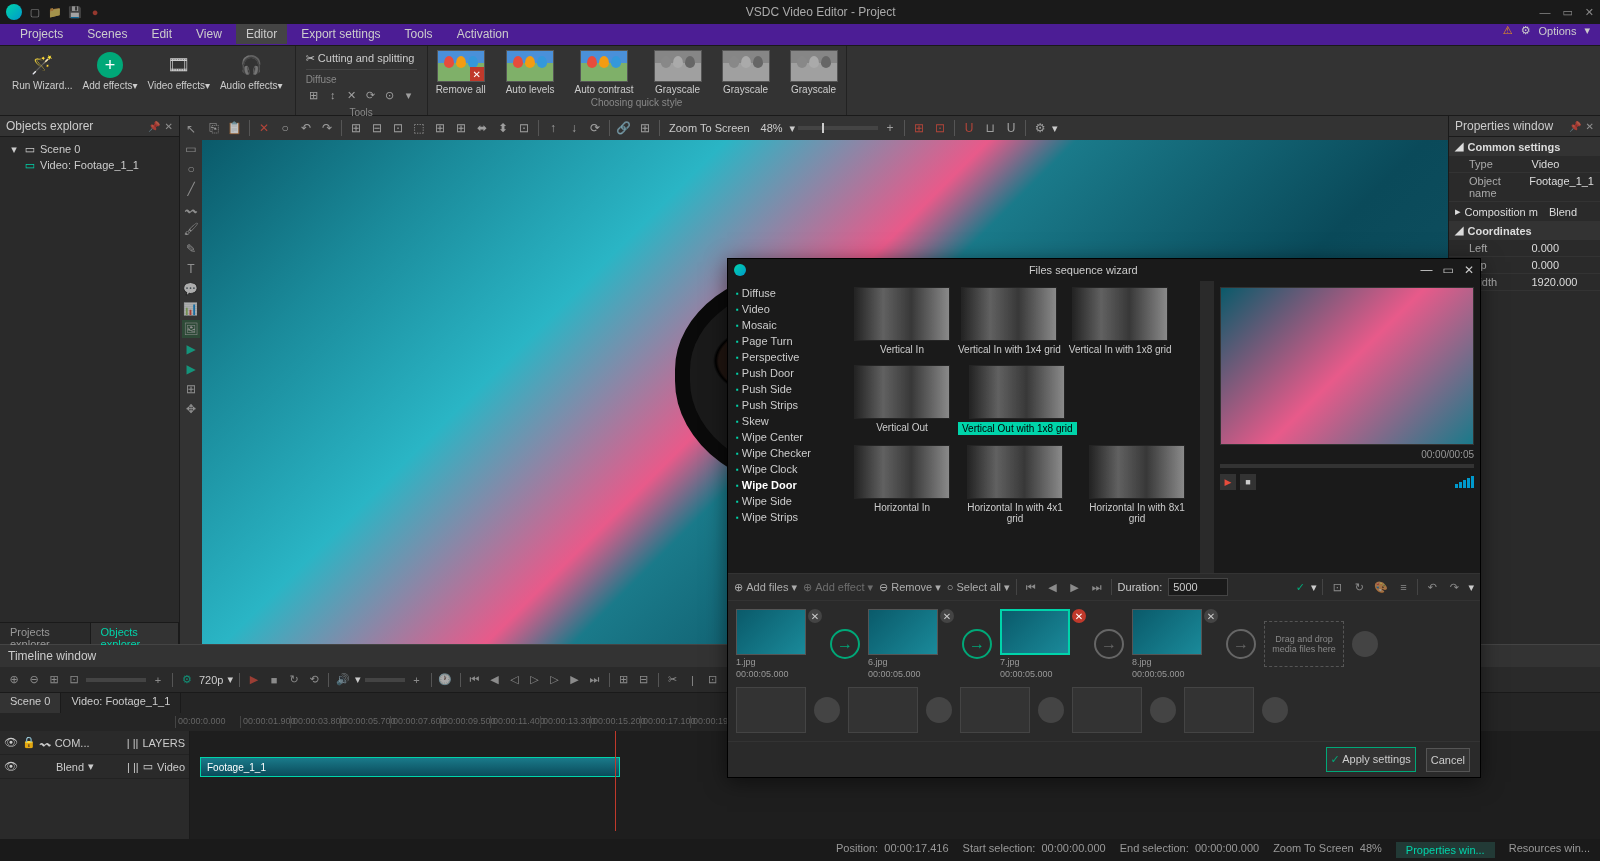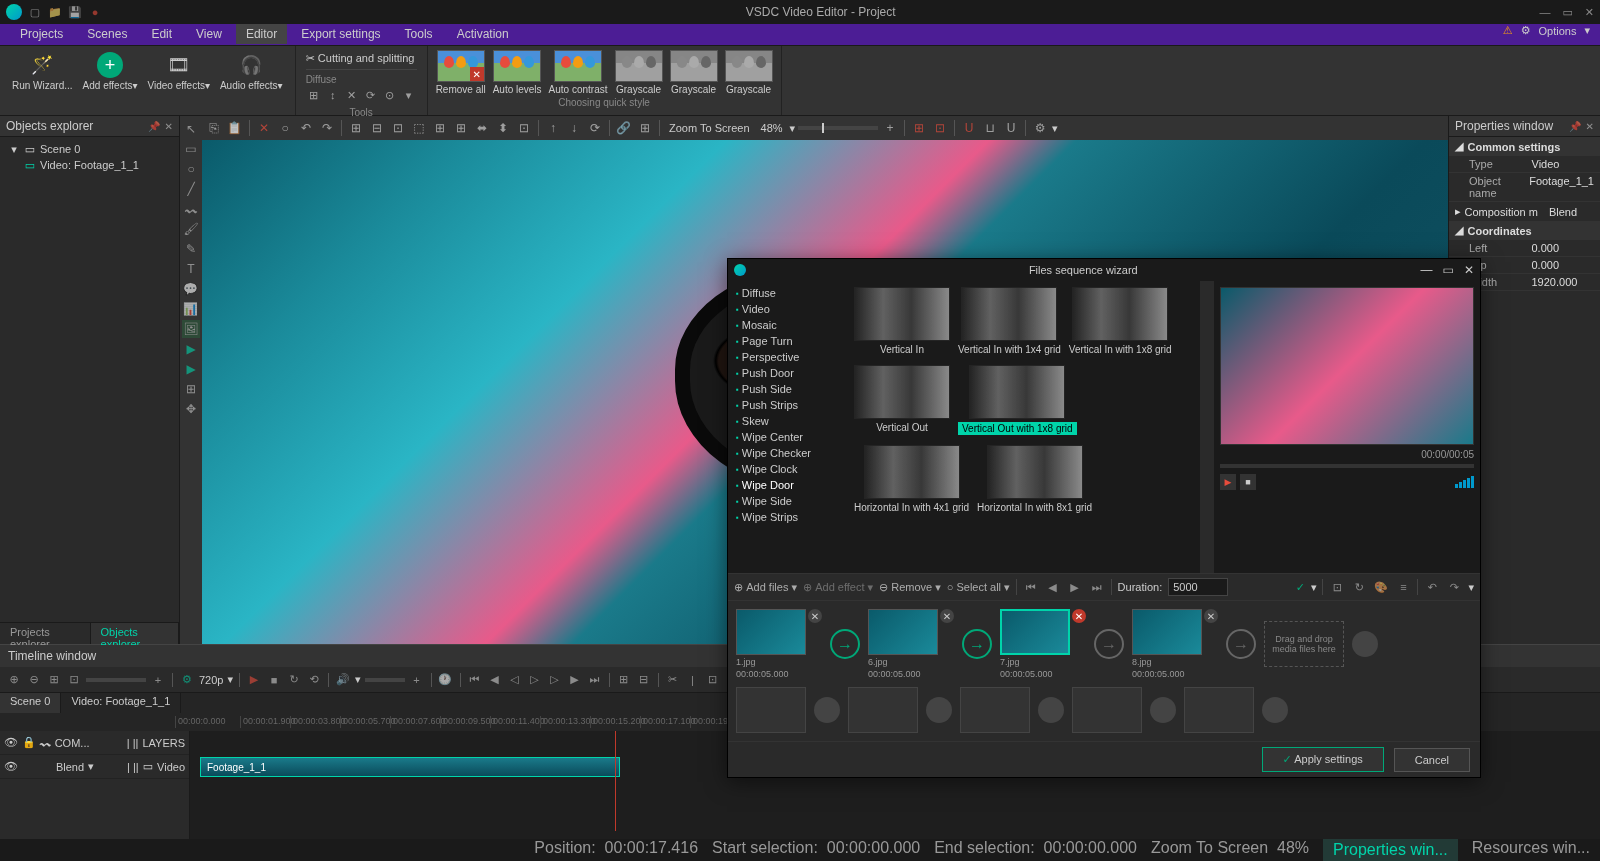--- a/index.html
+++ b/index.html
@@ -18,21 +18,21 @@
 .ribbon-group{display:flex;flex-direction:column;align-items:center;padding:4px 8px;border-right:1px solid #222}
 .ribbon-buttons{display:flex;gap:2px;flex:1;align-items:flex-start}
 .ribbon-btn{display:flex;flex-direction:column;align-items:center;padding:2px 4px;cursor:pointer;gap:2px;min-width:38px}
 .ribbon-icon{width:26px;height:26px;display:flex;align-items:center;justify-content:center;font-size:18px}
 .ribbon-icon.green{background:#00a878;border-radius:50%;color:#fff}
 .ribbon-lbl{font-size:10px;color:#ccc;text-align:center;line-height:11px}
 .ribbon-caption{font-size:10px;color:#888;padding-top:2px}
 .editing-sec{display:flex;flex-direction:column;gap:2px;padding:2px}
 .editing-row{display:flex;gap:3px}
 .mini-icon{width:16px;height:16px;opacity:.7;display:flex;align-items:center;justify-content:center;cursor:pointer}
-.style-thumbs{display:flex;gap:7px}
+.style-thumbs{display:flex;gap:20px}
 .style-thumb{display:flex;flex-direction:column;align-items:center;gap:2px}
 .style-img{width:48px;height:32px;background:linear-gradient(180deg,#4a90d9 40%,#7fb069 40%);border:1px solid #555;position:relative}
 .style-img.gray{filter:grayscale(1)}
 .style-img.x::after{content:"✕";position:absolute;right:0;bottom:0;background:#c0392b;color:#fff;font-size:10px;width:14px;height:14px;display:flex;align-items:center;justify-content:center}
 .balloon{position:absolute;width:10px;height:12px;border-radius:50% 50% 50% 50%/60% 60% 40% 40%;top:5px}
 .main{display:flex;height:calc(100% - 116px - 195px - 22px)}
 .left-panel{width:180px;background:#2a2a2a;border-right:1px solid #1a1a1a;display:flex;flex-direction:column}
 .panel-header{background:#333;padding:3px 6px;font-size:12px;color:#ccc;display:flex;align-items:center;justify-content:space-between;border-bottom:1px solid #1a1a1a}
 .panel-hdr-icons{display:flex;gap:4px;font-size:10px;opacity:.6}
 .tree{padding:4px;font-size:11px}
@@ -67,32 +67,32 @@
 .tl-tabs{height:20px;display:flex;background:#252525}
 .tl-tab{padding:2px 10px;font-size:11px;background:#333;border-right:1px solid #1a1a1a;cursor:pointer}
 .tl-ruler{height:18px;background:#252525;display:flex;font-size:9px;color:#666;position:relative;padding-left:190px}
 .tl-tick{position:absolute;border-left:1px solid #444;padding-left:2px;height:12px;top:3px}
 .tl-playhead{position:absolute;width:1px;background:#c0392b;height:100px;top:0}
 .tl-tracks{flex:1;display:flex}
 .tl-track-labels{width:190px;background:#2a2a2a;border-right:1px solid #1a1a1a}
 .tl-track-row{height:24px;display:flex;align-items:center;padding:0 4px;gap:4px;border-bottom:1px solid #222;font-size:11px}
 .tl-track-area{flex:1;position:relative;background:#1e1e1e}
 .tl-clip{position:absolute;height:20px;background:linear-gradient(180deg,#1a7a8a,#0a4a5a);border:1px solid #00d4aa;top:26px;left:10px;width:420px;display:flex;align-items:center;padding:0 6px;font-size:10px;color:#fff}
-.statusbar{height:22px;background:#1a1a1a;display:flex;align-items:center;justify-content:space-between;padding:0 10px;font-size:16px;color:#999}
+.statusbar{height:22px;background:#1a1a1a;display:flex;align-items:center;justify-content:space-between;padding:0 10px;font-size:11px;color:#999}
 .status-right{display:flex;gap:14px}
 .status-tab{background:#223a36;color:#00d4aa;padding:2px 10px}
 
 .dialog{position:absolute;left:727px;top:258px;width:754px;height:520px;background:#1a1a1a;border:1px solid #000;box-shadow:0 4px 20px rgba(0,0,0,.5);display:flex;flex-direction:column;z-index:100}
 .dlg-title{height:22px;background:#1a1a1a;display:flex;align-items:center;padding:0 6px;justify-content:space-between;font-size:11px;color:#ccc}
 .dlg-title-txt{flex:1;text-align:center}
 .dlg-controls{display:flex;gap:10px;font-size:12px}
 .dlg-body{flex:1;display:flex;overflow:hidden}
 .dlg-list{width:120px;background:#1a1a1a;padding:4px;overflow:auto}
 .dlg-list-item{padding:2px 4px;font-size:11px;color:#ccc;cursor:pointer;display:flex;align-items:center;gap:3px}
-.dlg-list-item.sel{font-weight:normal;color:#fff}
+.dlg-list-item.sel{font-weight:bold;color:#fff}
 .dlg-list-item::before{content:"▪";color:#00d4aa;font-size:8px}
 .dlg-grid{flex:1;display:flex;flex-direction:column;overflow:hidden}
 .dlg-grid-scroll{flex:1;overflow:auto;padding:6px}
 .dlg-row{display:flex;gap:8px;margin-bottom:10px}
 .dlg-thumb{display:flex;flex-direction:column;align-items:center;gap:3px;cursor:pointer}
 .dlg-thumb-img{width:96px;height:54px;background:linear-gradient(90deg,#333 0%,#666 30%,#444 60%,#888 100%);filter:grayscale(.8) contrast(1.2);border:1px solid #333;position:relative}
 .dlg-thumb.selected .dlg-thumb-lbl{background:#00d4aa;color:#000;padding:1px 4px}
 .dlg-thumb-lbl{font-size:10px;color:#ccc;text-align:center}
 .dlg-scroll{width:14px;background:#2a2a2a}
 .dlg-preview{width:266px;background:#1a1a1a;padding:6px;display:flex;flex-direction:column}
@@ -113,21 +113,21 @@
 .seq-img.sel{border:2px solid #00d4aa}
 .seq-lbl{font-size:9px;color:#999}
 .seq-arrow{width:30px;height:30px;border:2px solid #00a878;border-radius:50%;display:flex;align-items:center;justify-content:center;color:#00a878;font-size:16px}
 .seq-arrow.gray{border-color:#666;color:#666}
 .seq-close{width:14px;height:14px;background:#444;border-radius:50%;font-size:10px;display:flex;align-items:center;justify-content:center;align-self:flex-start}
 .seq-close.red{background:#c0392b;color:#fff}
 .seq-drop{width:80px;height:46px;border:1px dashed #555;display:flex;align-items:center;justify-content:center;text-align:center;font-size:9px;color:#888;padding:4px}
 .seq-empty{width:70px;height:46px;background:#333;border:1px solid #444}
 .seq-circle{width:26px;height:26px;background:#444;border-radius:50%}
 .dlg-footer{height:36px;background:#2a2a2a;display:flex;align-items:center;justify-content:flex-end;padding:0 10px;gap:10px;border-top:1px solid #333}
-.dlg-btn{padding:5px 20px;background:#333;border:1px solid #555;color:#ccc;font-size:11px;cursor:pointer}
+.dlg-btn{padding:5px 4px;background:#333;border:1px solid #555;color:#ccc;font-size:11px;cursor:pointer}
 .dlg-btn.primary{border-color:#00a878}
 .check-ico{color:#00a878}
 .vol-bars{display:flex;align-items:flex-end;gap:1px;margin-left:auto}
 .vol-bar{width:3px;background:#0099cc}
 </style>
 </head>
 <body>
 
 <div class="titlebar">
   <div class="logo"></div>
@@ -543,20 +543,24 @@
             <div class="dlg-thumb">
               <div class="dlg-thumb-img"></div>
               <div class="dlg-thumb-lbl">Vertical Out</div>
             </div>
             <div class="dlg-thumb selected">
               <div class="dlg-thumb-img"></div>
               <div class="dlg-thumb-lbl">Vertical Out with 1x8 grid</div>
             </div>
           </div>
           <div class="dlg-row">
+            <div class="dlg-thumb">
+              <div class="dlg-thumb-img"></div>
+              <div class="dlg-thumb-lbl">Horizontal In</div>
+            </div>
             <div class="dlg-thumb">
               <div class="dlg-thumb-img"></div>
               <div class="dlg-thumb-lbl">Horizontal In with 4x1 grid</div>
             </div>
             <div class="dlg-thumb">
               <div class="dlg-thumb-img"></div>
               <div class="dlg-thumb-lbl">Horizontal In with 8x1 grid</div>
             </div>
           </div>
         </div>

